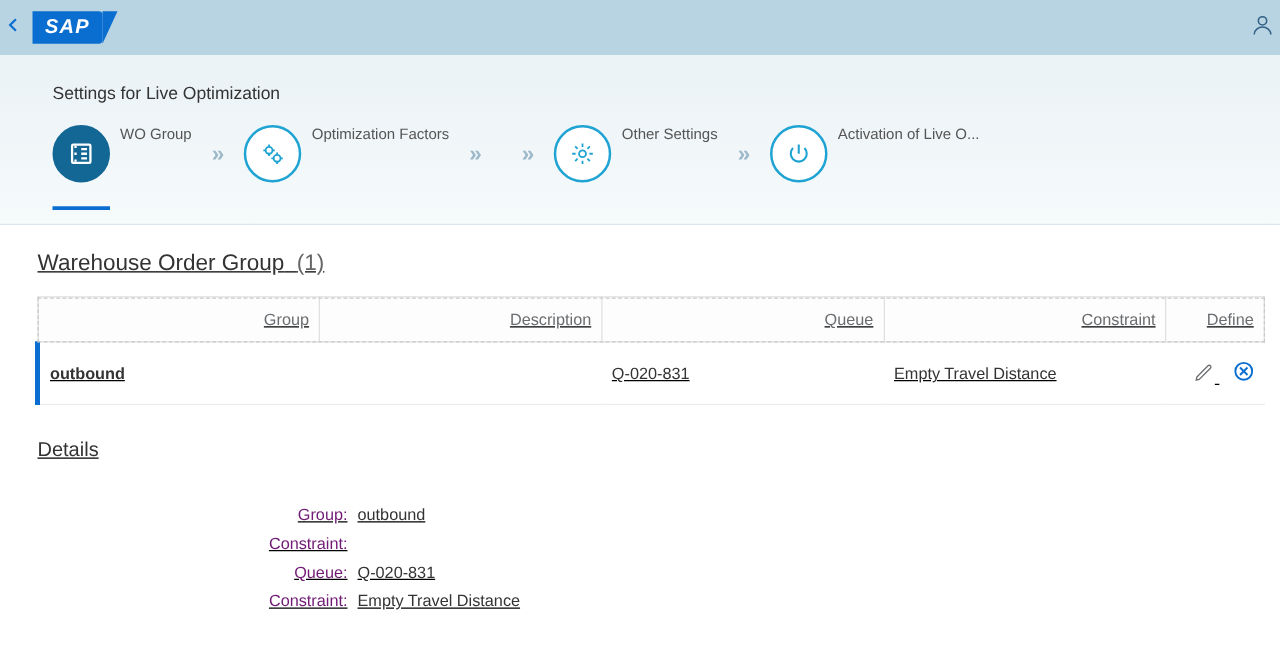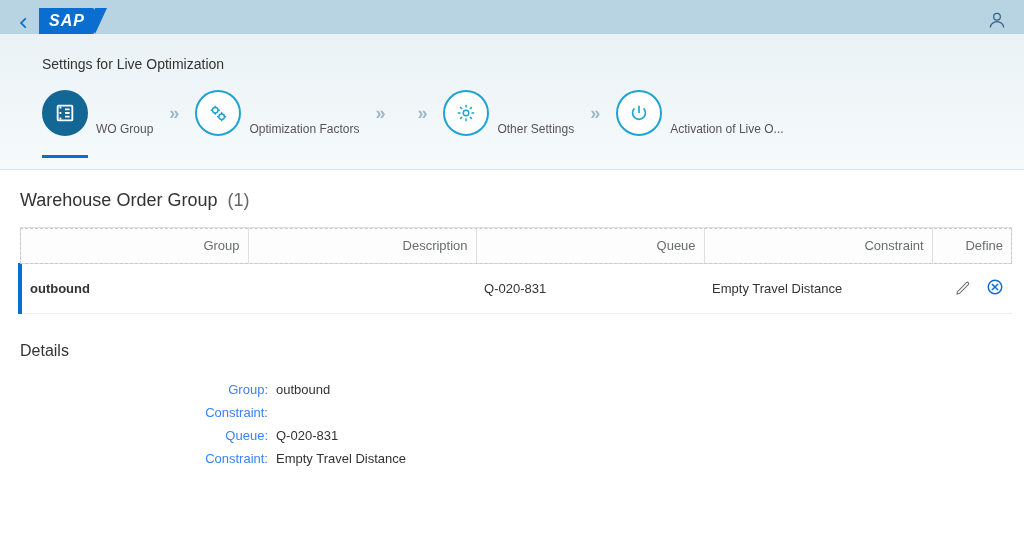--- a/index.html
+++ b/index.html
@@ -1,24 +1,24 @@
 <!DOCTYPE html>
 <html><head>
 <meta charset="utf-8">
 <style>
   * { box-sizing: border-box; margin: 0; padding: 0; }
   html, body { width: 1024px; height: 533px; font-family: Arial, Helvetica, sans-serif; background: #fff; overflow: hidden; }
 
   
   .shell-header {
-    height: 34px;
+    height: 44px;
     background: #b8d4e3;
     display: flex;
-    align-items: flex-end;
-    padding: 0 17px;
+    align-items: center;
+    padding: 0 4px;
   }
   .back-chevron { color: #0a6ed1; margin-right: 8px; cursor: pointer; }
   .sap-logo {
     background: #0a6ed1;
     color: #fff;
     font-weight: bold;
     font-style: italic;
     letter-spacing: 1px;
     padding: 4px 10px;
     border-radius: 0 3px 3px 0;
@@ -51,21 +51,21 @@
   
   .wizard-area {
     background: linear-gradient(#eaf2f6, #f6fafb);
     padding: 22px 0 0 42px;
     border-bottom: 1px solid #d9e6ee;
     height: 136px;
   }
   .wizard-title { color: #333; font-size: 14px; margin-bottom: 18px; }
   .steps { display: flex; align-items: center; }
   .step {
-    display: flex; align-items: flex-end;
+    display: flex; align-items: flex-start;
     cursor: pointer;
   }
   .step-circle {
     width: 46px; height: 46px;
     border-radius: 50%;
     border: 2px solid #1ea3d3;
     display: flex; align-items: center; justify-content: center;
     background: #fff;
   }
   .step.active .step-circle { background: #126795; border-color: #126795; }
@@ -74,21 +74,21 @@
     content: "";
     position: absolute;
     left: 0; bottom: -22px;
     width: 46px; height: 3px;
     background: #0a6ed1;
   }
   .step-label { font-size: 12px; color: #555; margin-left: 8px; max-width: 120px; white-space: nowrap; overflow: hidden; text-overflow: ellipsis; }
   .chev-sep { color: #9db8c9; margin: 0 16px; font-size: 18px; font-weight: bold; }
 
   
-  .section { padding: 20px 12px 0 18px; }
+  .section { padding: 20px 12px 0 28px; text-decoration: underline; }
   .section-title { font-size: 18px; color: #333; font-weight: normal; margin: 0 0 16px 2px; }
   .section-title .count { color: #666; }
   .tbl { width: 100%; border-collapse: collapse; }
   .tbl thead th {
     text-align: right;
     font-weight: normal;
     color: #6a6d70;
     font-size: 13px;
     padding: 10px 8px;
     border: 1px solid #e0e0e0;
@@ -102,23 +102,23 @@
     border-bottom: 1px solid #eee;
   }
   .row-selected { border-left: 4px solid #0a6ed1; }
   .row-selected td:first-child { font-weight: bold; }
   .action-cell { text-align: right; white-space: nowrap; }
   .icon-btn { display: inline-flex; width: 18px; height: 18px; margin-left: 10px; color: #6a6d70; cursor: pointer; align-items: center; justify-content: center; }
   .icon-btn.blue { color: #0a6ed1; }
 
   
   .details { padding-top: 28px; }
-  .details-title { font-size: 16px; color: #333; margin: 0 0 22px 2px; }
+  .details-title { font-size: 16px; color: #333; margin: 0 0 34px 2px; }
   .form-row { display: flex; font-size: 13px; margin-bottom: 8px; }
-  .form-label { width: 258px; text-align: right; color: #3b82f6; padding-right: 8px; }
+  .form-label { width: 258px; text-align: right; color: #701a75; padding-right: 8px; }
   .form-value { color: #333; }
 </style>
 </head>
 <body>
 
 <div class="shell-header">
   <span class="back-chevron">
     <svg width="14" height="14" viewBox="0 0 24 24" fill="none" stroke="currentColor" stroke-width="3">
         <polyline points="15 4 7 12 15 20"></polyline>
       </svg>

